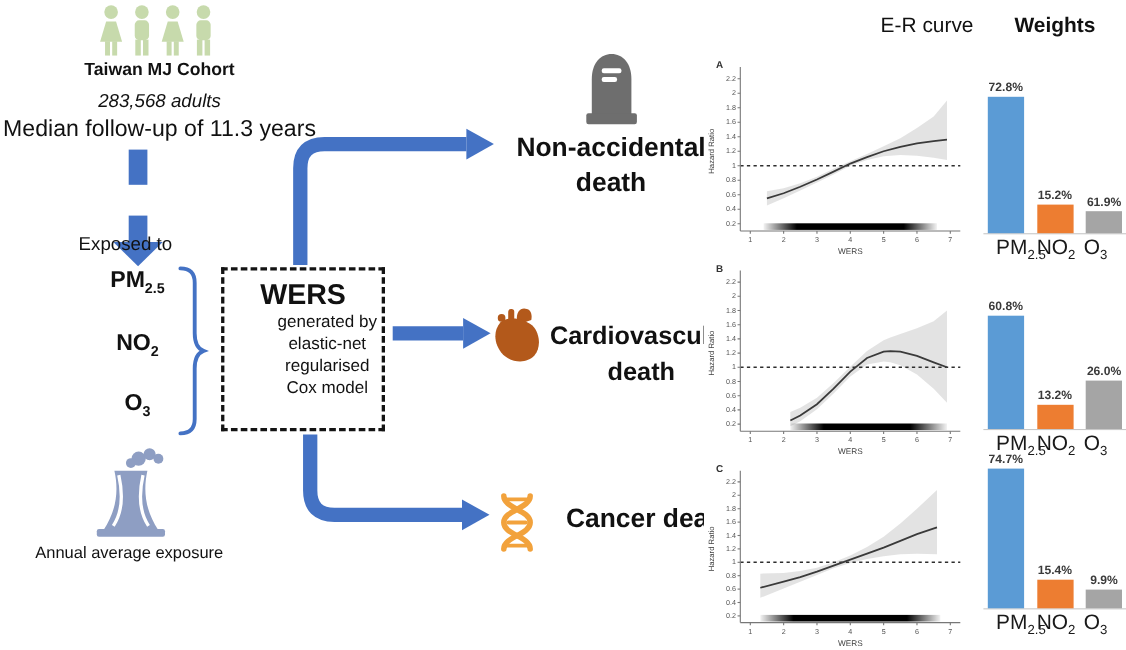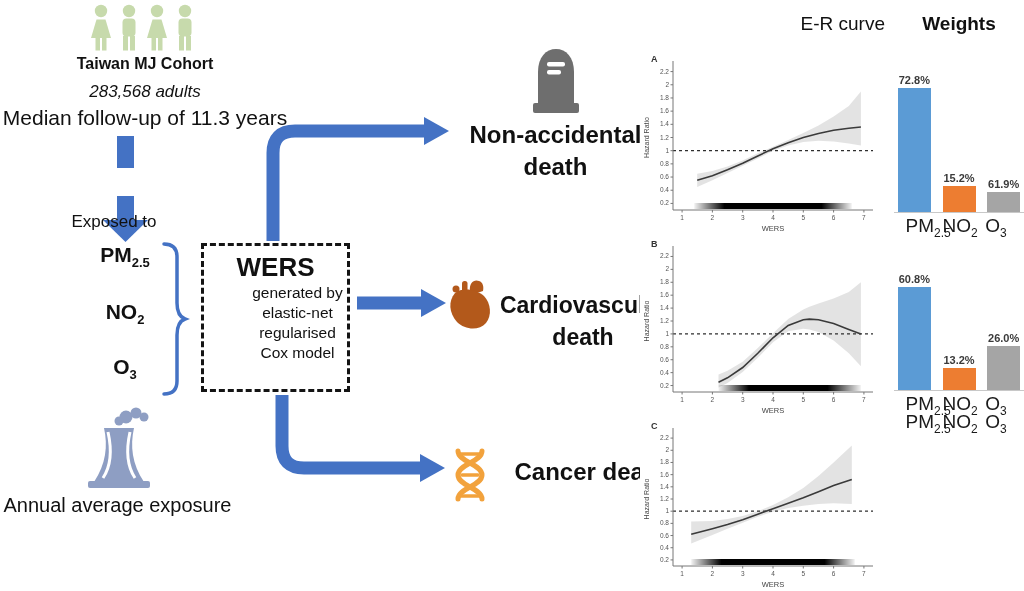--- a/index.html
+++ b/index.html
@@ -8,21 +8,21 @@
   .abs{position:absolute;}
   .ctr{text-align:center;}
   #arrow-layer{position:absolute;left:0;top:0;pointer-events:none;}
   .cohort-title{left:5px;top:55px;width:280px;font-size:16px;font-weight:bold;}
   .cohort-adults{left:5px;top:82px;width:280px;font-size:17px;font-style:italic;}
   .cohort-followup{left:0px;top:106px;width:290px;font-size:21px;}
   .exposed-label{left:28px;top:169px;width:172px;font-size:17px;margin-top:43px;}
   .pollutant{left:60px;width:130px;font-size:21px;font-weight:bold;}
   .pollutant sub{font-size:13px;}
   .p-pm{top:243px;} .p-no{top:300px;} .p-o3{top:355px;}
-  .exposure-caption{left:0;top:494px;width:235px;font-size:20px;}
+  .exposure-caption{left:0;top:494px;width:235px;font-size:15px;}
   .wers-box{left:201px;top:243px;width:149px;height:149px;border:3px dashed #141414;
             box-sizing:border-box;text-align:center;background:#fff;}
   .wers-title{margin-top:6px;font-size:26px;font-weight:bold;}
   .wers-line{font-size:15.5px;line-height:1.3;margin-left:44px;}
   .outcome-label{font-weight:bold;}
   .out0{left:438px;top:119px;width:235px;font-size:24px;line-height:32px;}
   .out1{left:488px;top:289px;width:190px;font-size:23px;line-height:32px;}
   .out2{left:488px;top:458px;width:205px;font-size:24px;}
   .col-header{font-size:19px;}
   .er-header{left:640px;top:13px;width:245px;text-align:right;}
@@ -355,20 +355,34 @@
           <div class="bar-rect" style="height: 44px; background: rgb(165, 165, 165);"></div>
         </div>
       </div>
     <div class="cats">
         <div class="cat"><span>PM</span><sub>2.5</sub></div>
         <div class="cat"><span>NO</span><sub>2</sub></div>
         <div class="cat"><span>O</span><sub>3</sub></div>
       </div>
   </div>
   <div class="abs weights-chart wc3">
+    <div class="bars">
+        <div class="bar-col">
+          <div class="bar-value">74.7%</div>
+          <div class="bar-rect" style="height: 127px; background: rgb(91, 155, 213);"></div>
+        </div>
+        <div class="bar-col">
+          <div class="bar-value">15.4%</div>
+          <div class="bar-rect" style="height: 26px; background: rgb(237, 125, 49);"></div>
+        </div>
+        <div class="bar-col">
+          <div class="bar-value">9.9%</div>
+          <div class="bar-rect" style="height: 17px; background: rgb(165, 165, 165);"></div>
+        </div>
+      </div>
     <div class="cats">
         <div class="cat"><span>PM</span><sub>2.5</sub></div>
         <div class="cat"><span>NO</span><sub>2</sub></div>
         <div class="cat"><span>O</span><sub>3</sub></div>
       </div>
   </div>
 
 </div>
 
 </body></html>

